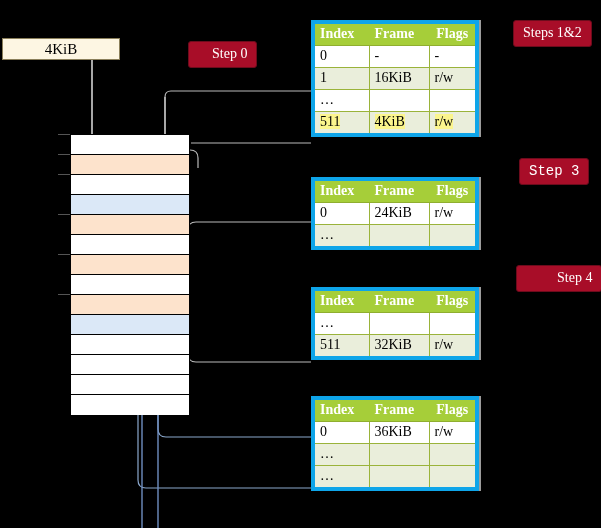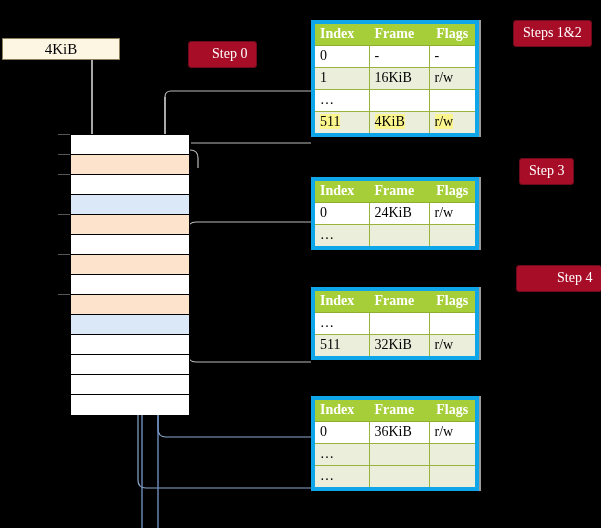--- a/index.html
+++ b/index.html
@@ -39,21 +39,21 @@
   
   .badge{
     position:absolute;background:#a80d28;color:#fff;
     border:1px solid #6d0b1c;border-radius:3px;
     font-size:14px;line-height:1;padding:5px 9px 6px 9px;
     box-shadow:0 0 0 1px rgba(0,0,0,.35);
     white-space:nowrap;
   }
   #badge-step0{left:188px;top:41px;padding-left:23px;}
   #badge-steps12{left:513px;top:20px;}
-  #badge-step3{left:519px;top:158px;}
+  #badge-step3{left:519px;top:158px;font-family:Liberation Mono, monospace;}
   #badge-step4{left:516px;top:265px;padding-left:40px;}
 
   
   .ptable{
     position:absolute;border-collapse:collapse;
     border:4px solid #0ea5e9;background:#fff;
     box-shadow:2px 0 0 #9c9c9c;
     font-size:14px;
   }
   .ptable td,.ptable th{

